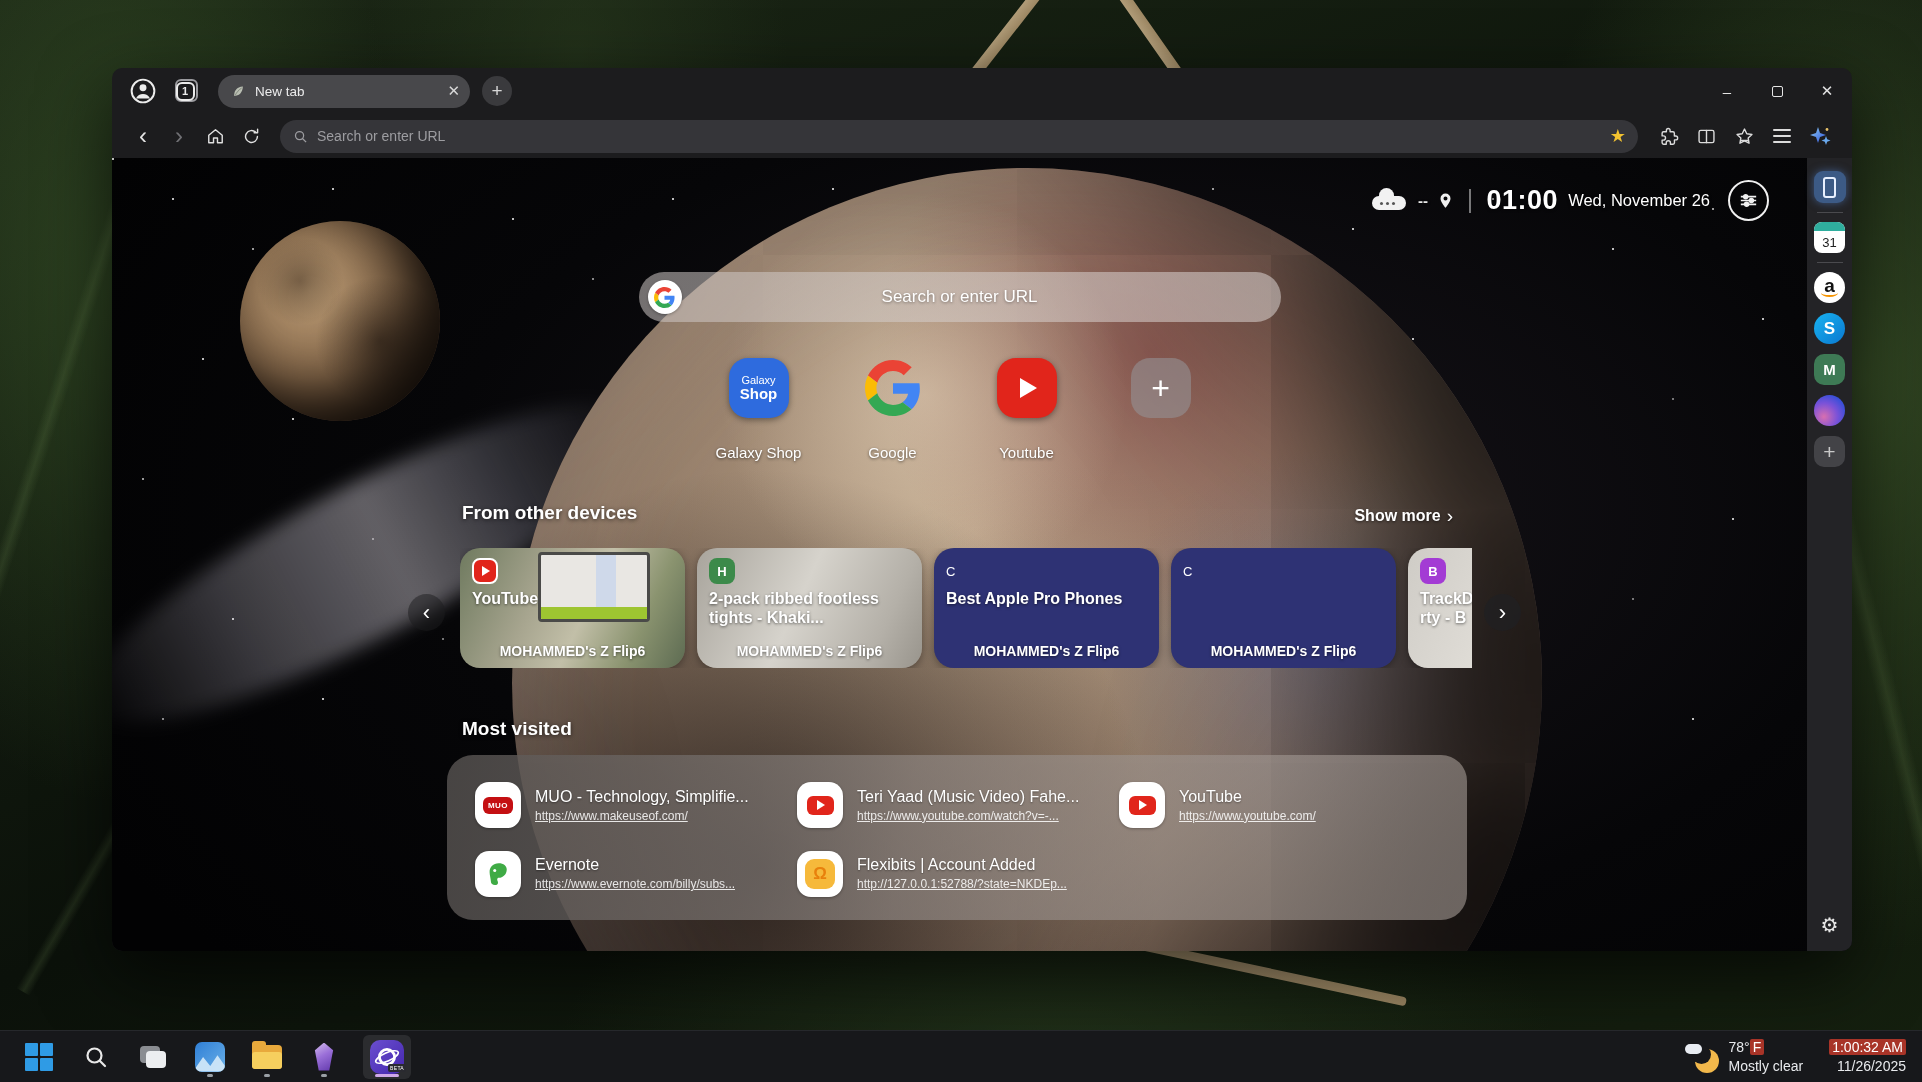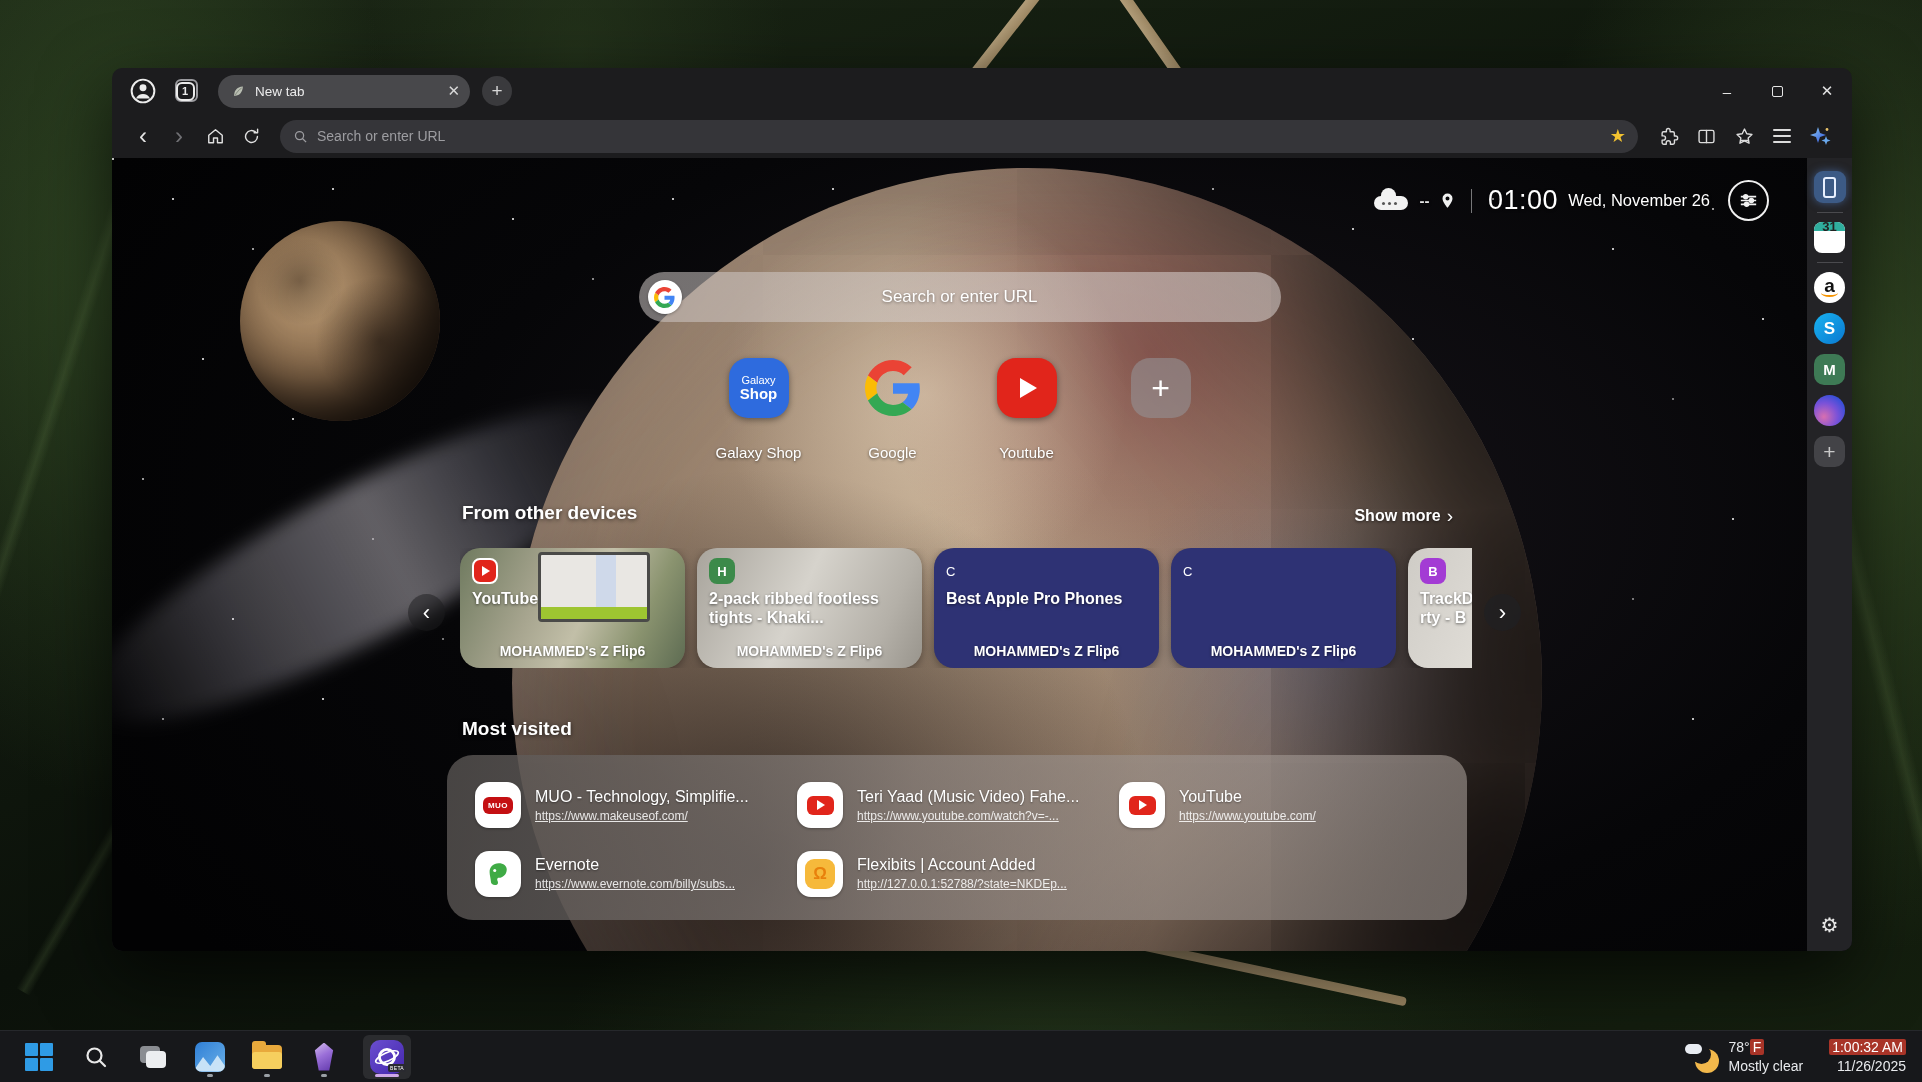--- a/index.html
+++ b/index.html
@@ -108,21 +108,21 @@
   .status { position:absolute; top:22px; right:38px; display:flex; align-items:center; gap:10px;
     color:#fff; text-shadow:0 1px 3px rgba(0,0,0,.5); }
   .cloudwrap { position:relative; width:36px; height:20px; }
   .cloud-main { position:absolute; left:0; bottom:1px; width:34px; height:14px; background:#f2f2f2; border-radius:8px; }
   .cloud-bump { position:absolute; left:7px; top:-3px; width:15px; height:15px; background:#f2f2f2; border-radius:50%; }
   .cloud-dots { position:absolute; left:8px; bottom:6px; display:flex; gap:3px; }
   .cloud-dots i { width:3px; height:3px; border-radius:50%; background:#555; }
   .status-dashes { font-size:15px; font-weight:bold; color:#e8e8e8; }
   .pin-svg { width:15px; height:18px; fill:#f0f0f0; }
   .status-sep { width:1.5px; height:24px; background:rgba(255,255,255,.45); margin:0 6px; }
-  .status-time { font-size:27px; font-weight:normal; letter-spacing:.5px; }
+  .status-time { font-size:27px; font-weight:bold; letter-spacing:.5px; }
   .status-date { font-size:16.5px; }
   .sliders-btn { width:41px; height:41px; border:2px solid #f0f0f0; border-radius:50%;
     display:flex; align-items:center; justify-content:center; margin-left:8px; cursor:pointer; }
   .sliders-svg { width:23px; height:23px; stroke:#f0f0f0; stroke-width:1.8; fill:#f0f0f0; }
 
   
   .search-pill { position:absolute; top:114px; left:50%; transform:translateX(-50%);
     width:642px; height:50px; border-radius:26px; cursor:text;
     background:linear-gradient(90deg, rgba(205,198,196,.55), rgba(225,219,217,.52));
     display:flex; align-items:center; }
@@ -210,21 +210,21 @@
   .side { position:absolute; right:0; top:0; width:45px; height:793px; background:#232326;
     display:flex; flex-direction:column; align-items:center; padding-top:8px; }
   .side-item { margin:5px 0; cursor:pointer; }
   .side-div { width:26px; height:1px; background:#4a4a4e; margin:4px 0; }
   .phone-ic { width:32px; height:32px; border-radius:9px; background:#3c5a85;
     display:flex; align-items:center; justify-content:center; box-shadow:0 0 8px rgba(90,140,220,.5); }
   .phone-ic i { width:13px; height:21px; border:2px solid #e8f0ff; border-radius:3px; display:block; }
   .cal-ic { width:31px; height:31px; background:#fff; border-radius:8px; position:relative;
     display:flex; align-items:flex-end; justify-content:center; overflow:hidden; }
   .cal-ic::before { content:""; position:absolute; top:0; left:0; right:0; height:9px; background:#2fae9e; }
-  .cal-day { font-size:13px; font-weight:bold; color:#222; line-height:1; margin-bottom:20px; position:relative; }
+  .cal-day { font-size:13px; font-weight:normal; color:#222; line-height:1; margin-bottom:4px; position:relative; }
   .amz-ic { width:31px; height:31px; background:#fff; border-radius:50%; position:relative;
     display:flex; align-items:center; justify-content:center; }
   .amz-a { font-size:19px; font-weight:bold; color:#111; line-height:1; margin-top:-5px; }
   .amz-smile { position:absolute; bottom:6px; left:7px; width:17px; height:8px;
     border-bottom:2.5px solid #f79400; border-radius:0 0 50% 50%; }
   .sky-ic { width:31px; height:31px; border-radius:50%; background:linear-gradient(135deg,#18b2f0,#0a78d0);
     display:flex; align-items:center; justify-content:center; color:#fff; font-weight:bold; font-size:17px; }
   .m-ic { width:31px; height:31px; border-radius:10px; background:#3e7a55; display:flex;
     align-items:center; justify-content:center; color:#fff; font-weight:bold; font-size:15px; }
   .color-ic { width:31px; height:31px; border-radius:50%;

